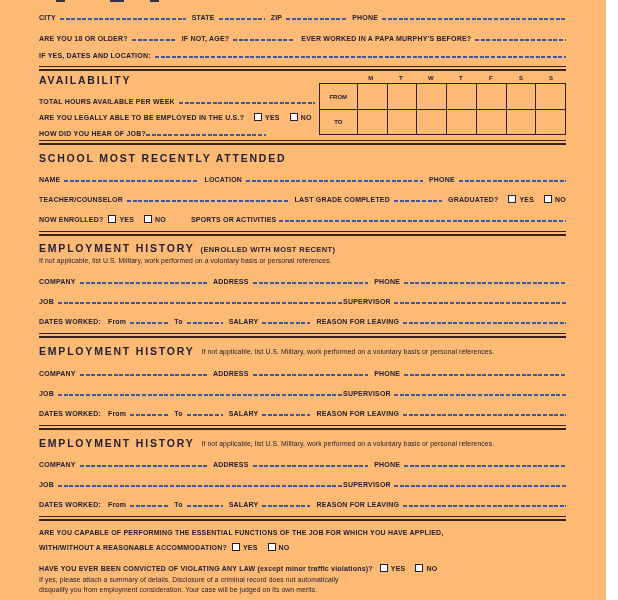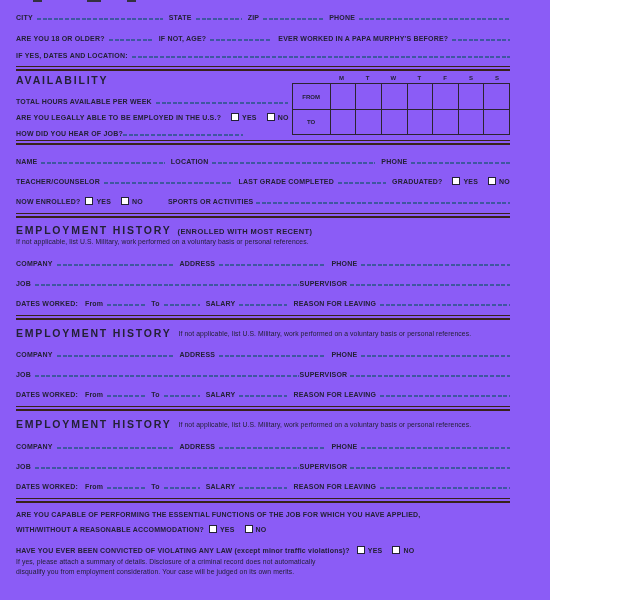--- a/index.html
+++ b/index.html
@@ -1,19 +1,19 @@
 <!DOCTYPE html>
 <html><head>
 <meta charset="utf-8">
 <style>
   html,body{margin:0;padding:0;background:#fff;}
   .page{
-    position:relative;width:550px;height:600px;overflow:hidden;background:#8b5cf6;
+    position:relative;width:606px;height:600px;overflow:hidden;background:#fdba74;
     font-family:"Liberation Sans","DejaVu Sans",sans-serif;color:#232136;
-    box-sizing:border-box;padding:0 40px 0 16px;
+    box-sizing:border-box;padding:0 40px 0 39px;
   }
   .frag{position:relative;height:3px;}
   .frag i{position:absolute;top:0;height:2px;background:#33313f;display:block;}
   .frag i.f1{left:17px;width:9px;}
   .frag i.f2{left:71px;width:14px;}
   .frag i.f3{left:111px;width:9px;}
 
   .row{display:flex;align-items:flex-end;height:12px;font-size:7px;font-weight:bold;letter-spacing:.2px;}
   .lbl{white-space:nowrap;line-height:1;padding-right:3px;color:#232136;}
   .bl{height:2px;align-self:flex-end;margin:0 6px 1px 1px;
@@ -129,20 +129,21 @@
         <div class="sc row2"></div>
         <div class="sc row2"></div>
         <div class="sc row2"></div>
       </div>
     </div>
   </div>
 
   <div class="divider" style="margin-top:3px;"></div>
 
   <div>
+    <div class="h1" style="margin-top:8px;">SCHOOL MOST RECENTLY ATTENDED</div>
     <div class="row" style="margin-top:8px;">
       <span class="lbl">NAME</span>
       <span class="bl" style="flex:1.25 1 0;"></span>
       <span class="lbl">LOCATION</span>
       <span class="bl" style="flex:1.65 1 0;"></span>
       <span class="lbl">PHONE</span>
       <span class="bl" style="flex:1 1 0;margin-right:0;"></span>
     </div>
     <div class="row" style="margin-top:8px;">
       <span class="lbl">TEACHER/COUNSELOR</span>

